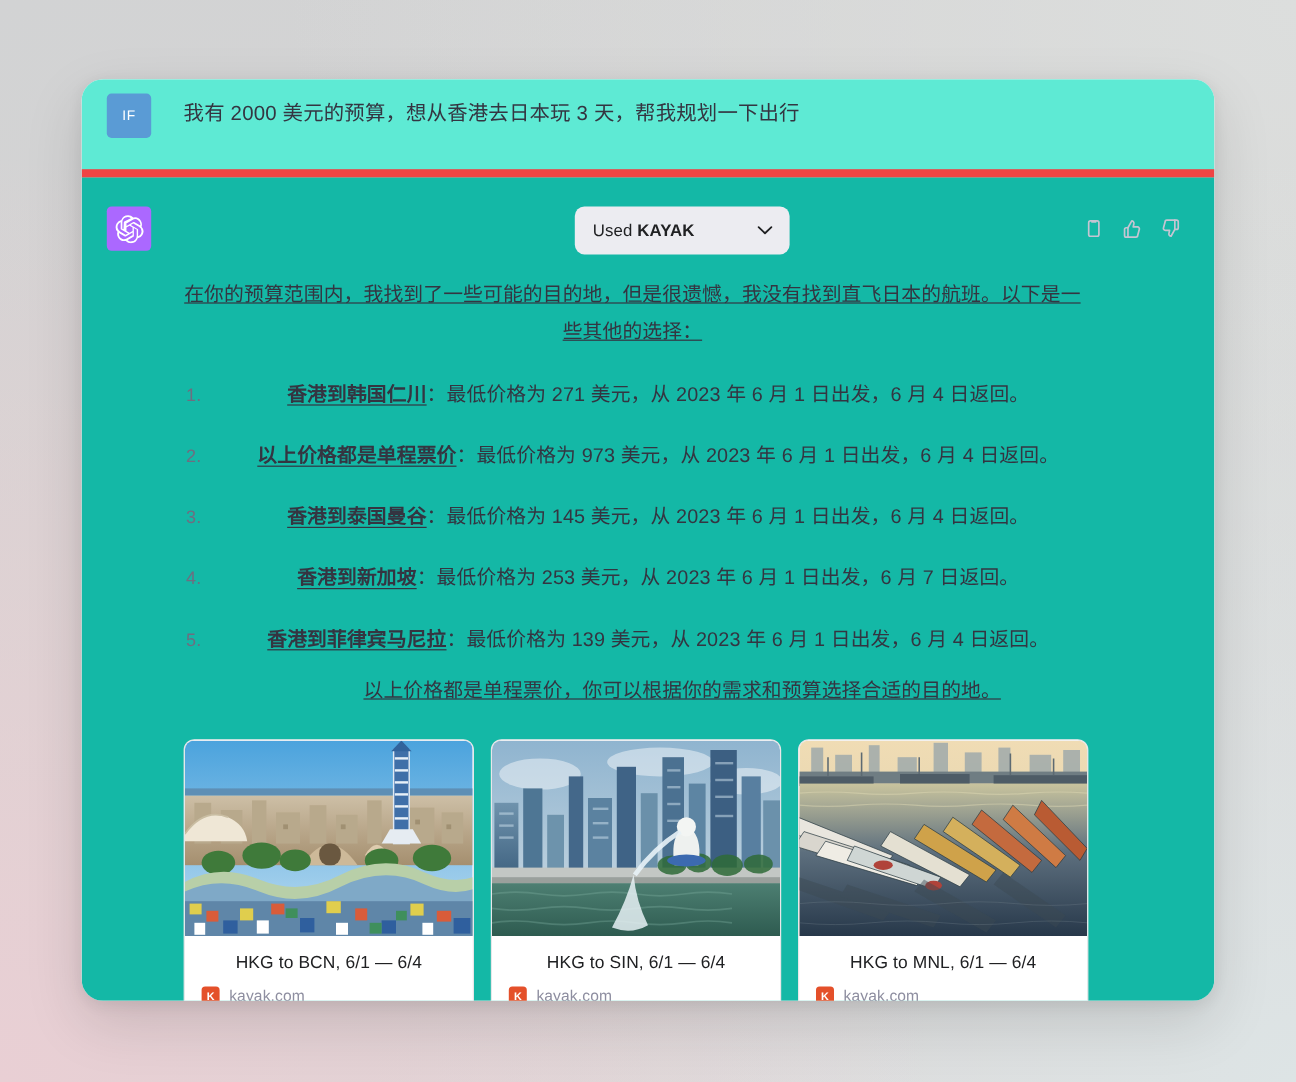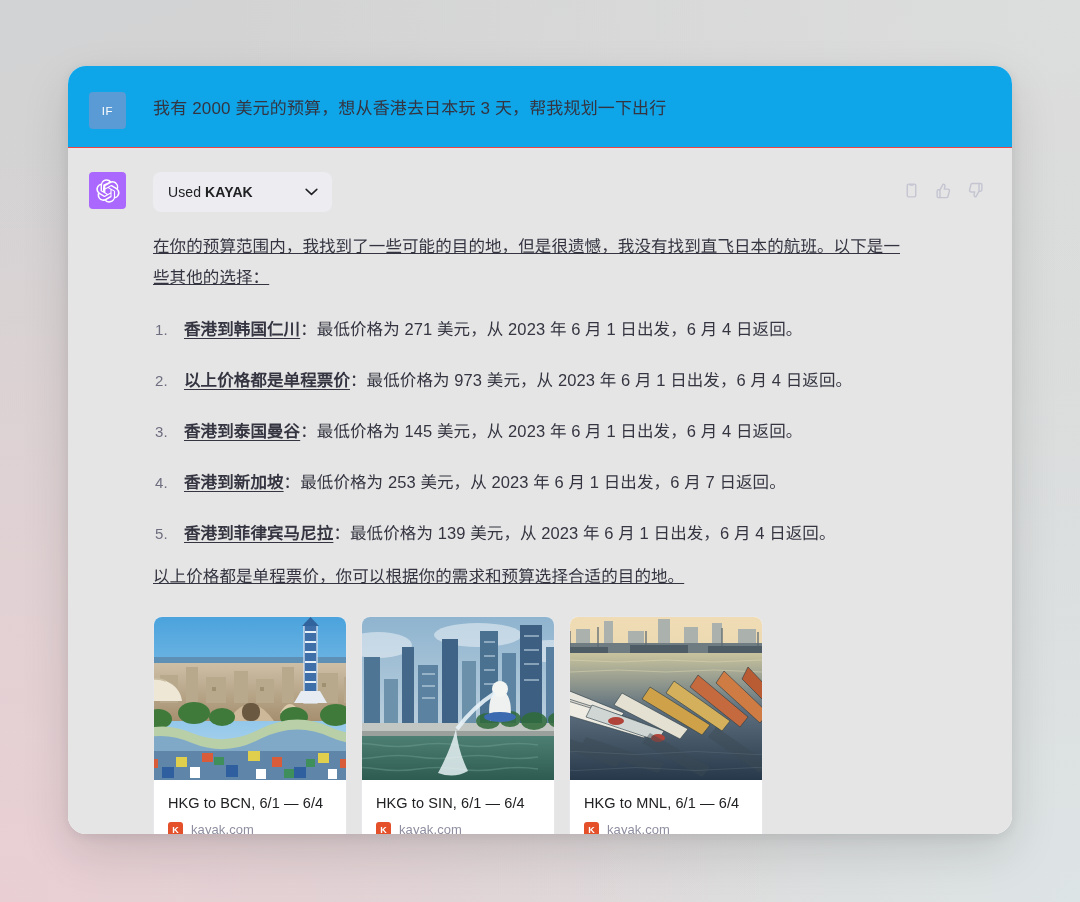--- a/index.html
+++ b/index.html
@@ -31,25 +31,25 @@
     width: 944px;
     height: 768px;
     border-radius: 18px;
     overflow: hidden;
     background: #ffffff;
     box-shadow: 0 18px 48px rgba(0,0,0,0.13), 0 3px 12px rgba(0,0,0,0.07);
   }
 
   
   .user-turn {
-    background: #0ea5e9;
-    padding: 26px 0 0 0;
+    background: #5eead4;
+    padding: 12px 0 0 0;
     height: 82px;
     position: relative;
-    border-bottom: 1px solid #ef4444;
+    border-bottom: 7px solid #ef4444;
   }
 
   .turn-inner {
     display: flex;
     padding-left: 21px;
     padding-right: 28px;
   }
 
   .avatar {
     width: 37px;
@@ -78,24 +78,25 @@
   .user-text {
     font-size: 17px;
     line-height: 28px;
     color: #343541;
     padding-top: 3px;
     letter-spacing: 0.15px;
   }
 
   
   .assistant-turn {
-    background: #e5e5e5;
+    background: #14b8a6;
     padding: 24px 0 0 0;
     height: 686px;
     position: relative;
+    text-align: center;
   }
 
   .assistant-body { flex: 1; min-width: 0; }
 
   
   .tool-pill {
     display: inline-flex;
     align-items: center;
     justify-content: space-between;
     background: #ececf1;
@@ -161,21 +162,21 @@
     text-underline-offset: 3px;
   }
 
   
   .cards {
     display: flex;
     gap: 14px;
     margin-top: 24px;
   }
   .card {
-    width: 194px;
+    width: 242px;
     background: #ffffff;
     border: 1px solid #e7e7e9;
     border-radius: 9px;
     overflow: hidden;
     cursor: pointer;
   }
   .card-image {
     width: 100%;
     height: 163px;
     display: block;

